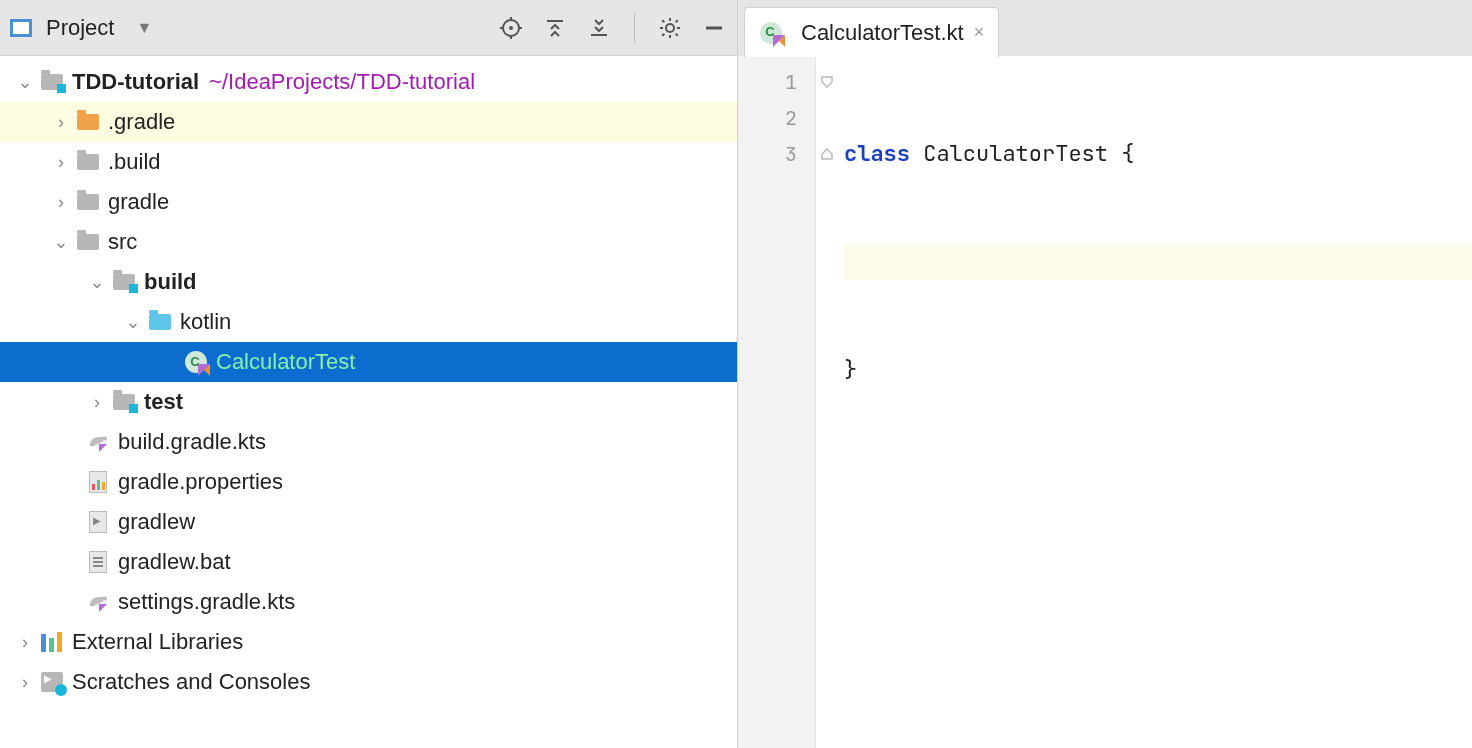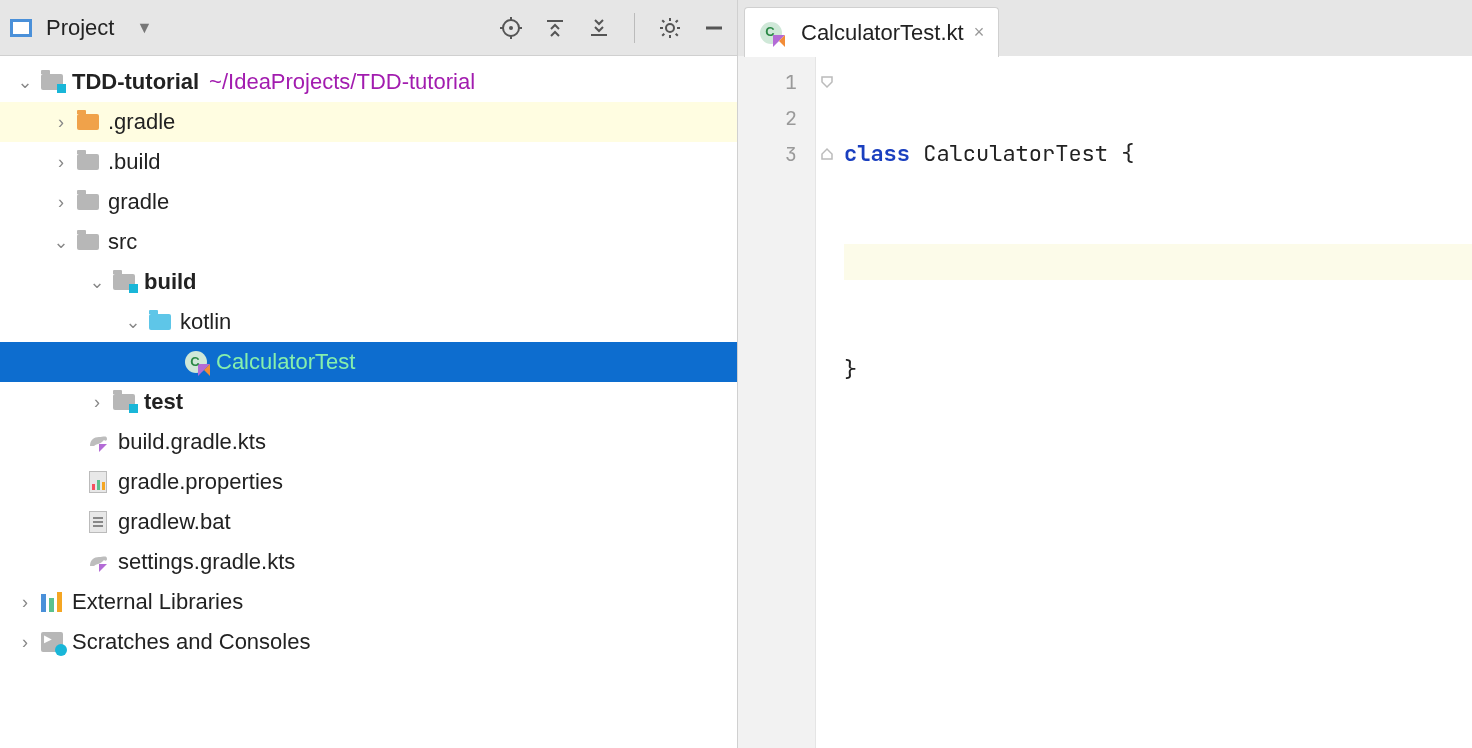--- a/index.html
+++ b/index.html
@@ -260,20 +260,27 @@
               <span class="props-bars">
                 <span></span>
                 <span></span>
                 <span></span>
               </span>
             </span>
           </span>
         <span class="lbl">gradle.properties</span>
       </div>
 
+      <div class="tree-row">
+        <span class="indent" style="width:86px"></span>
+        <span class="node-icon">
+            <span class="file-icon"></span>
+          </span>
+        <span class="lbl">gradlew</span>
+      </div>
 
       <div class="tree-row">
         <span class="indent" style="width:86px"></span>
         <span class="node-icon">
             <span class="bat-icon"></span>
           </span>
         <span class="lbl">gradlew.bat</span>
       </div>
 
       <div class="tree-row">

